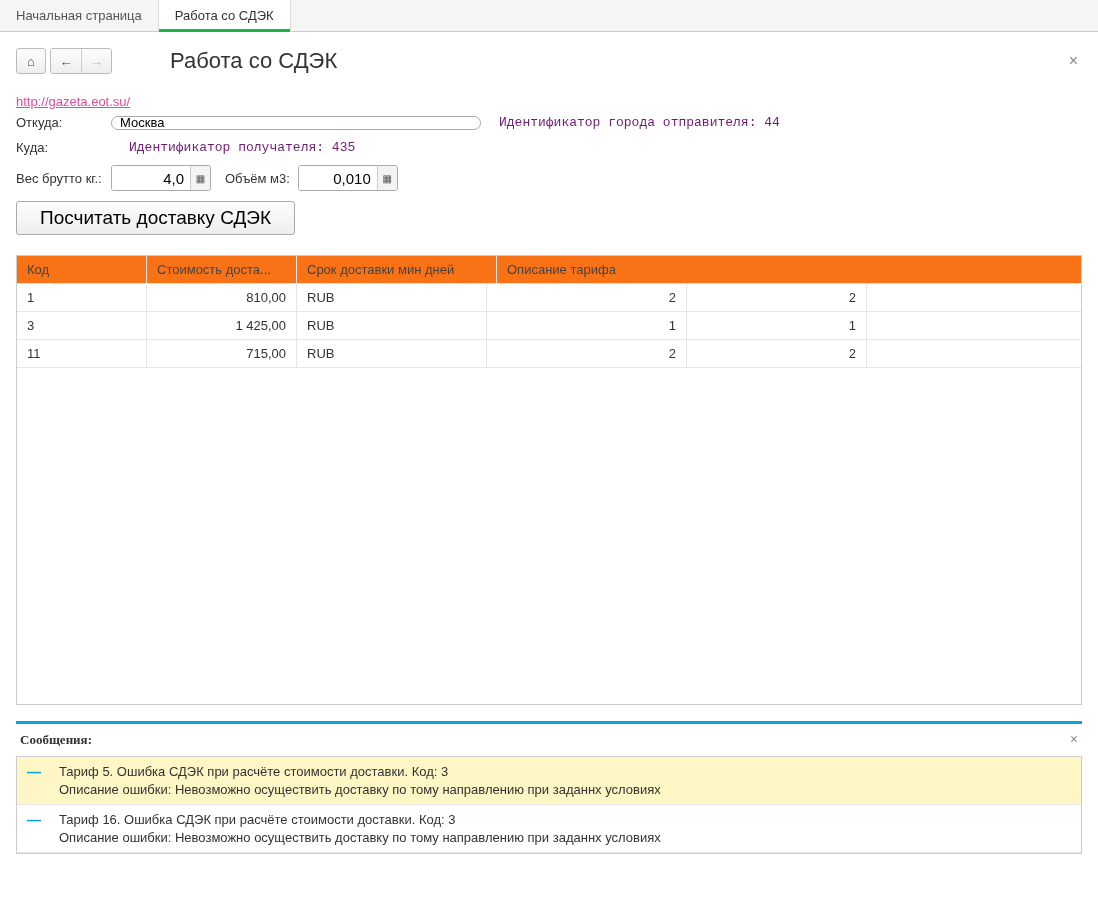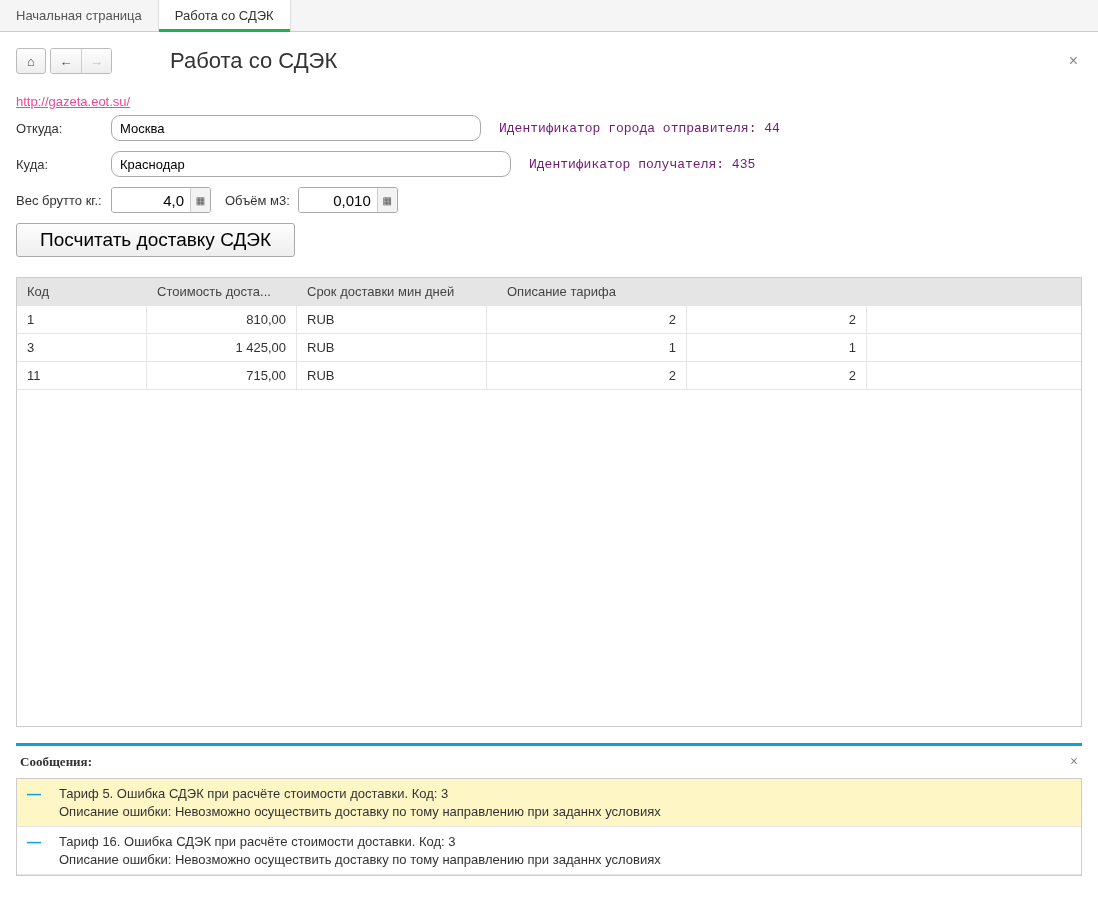--- a/index.html
+++ b/index.html
@@ -102,21 +102,21 @@
     margin-bottom: 10px;
   }
   .form-label {
     width: 95px;
     color: #333;
   }
   .text-input {
     border: 1px solid #aaa;
     border-radius: 9px;
     padding: 4px 8px;
-    height: 26px;
+    height: 14px;
     font-size: 13px;
   }
   .after-text {
     margin-left: 18px;
     color: #701a75;
     font-family: Liberation Mono, monospace;
   }
   .num-wrap {
     display: flex;
     align-items: center;
@@ -159,21 +159,21 @@
     border: 1px solid #ccc;
     height: 450px;
     display: flex;
     flex-direction: column;
   }
   .grid-head, .grid-row {
     display: flex;
     border-bottom: 1px solid #e5e5e5;
   }
   .grid-head {
-    background: #e5e5e5;
+    background: #f97316;
   }
   .gh, .gc {
     padding: 6px 10px;
     border-right: 1px solid #e5e5e5;
     overflow: hidden;
     white-space: nowrap;
     text-overflow: ellipsis;
   }
   .gh { color: #444; font-weight: normal; }
   .col0 { width: 130px; }
@@ -251,21 +251,20 @@
   <a class="link">http://gazeta.eot.su/</a>
 
   <div class="form-row">
     <div class="form-label">Откуда:</div>
     <input class="text-input" style="width: 370px;" value="Москва">
     <div class="after-text">Идентификатор города отправителя: 44</div>
   </div>
 
   <div class="form-row">
     <div class="form-label">Куда:</div>
-    <input class="text-input" style="width: 400px;" value="Краснодар">
     <div class="after-text">Идентификатор получателя: 435</div>
   </div>
 
   <div class="form-row">
     <div class="form-label">Вес брутто кг.:</div>
     <div class="num-wrap">
       <input class="num-input" value="4,0" style="">
       <div class="num-btn">
         <span>▦</span>
       </div>

